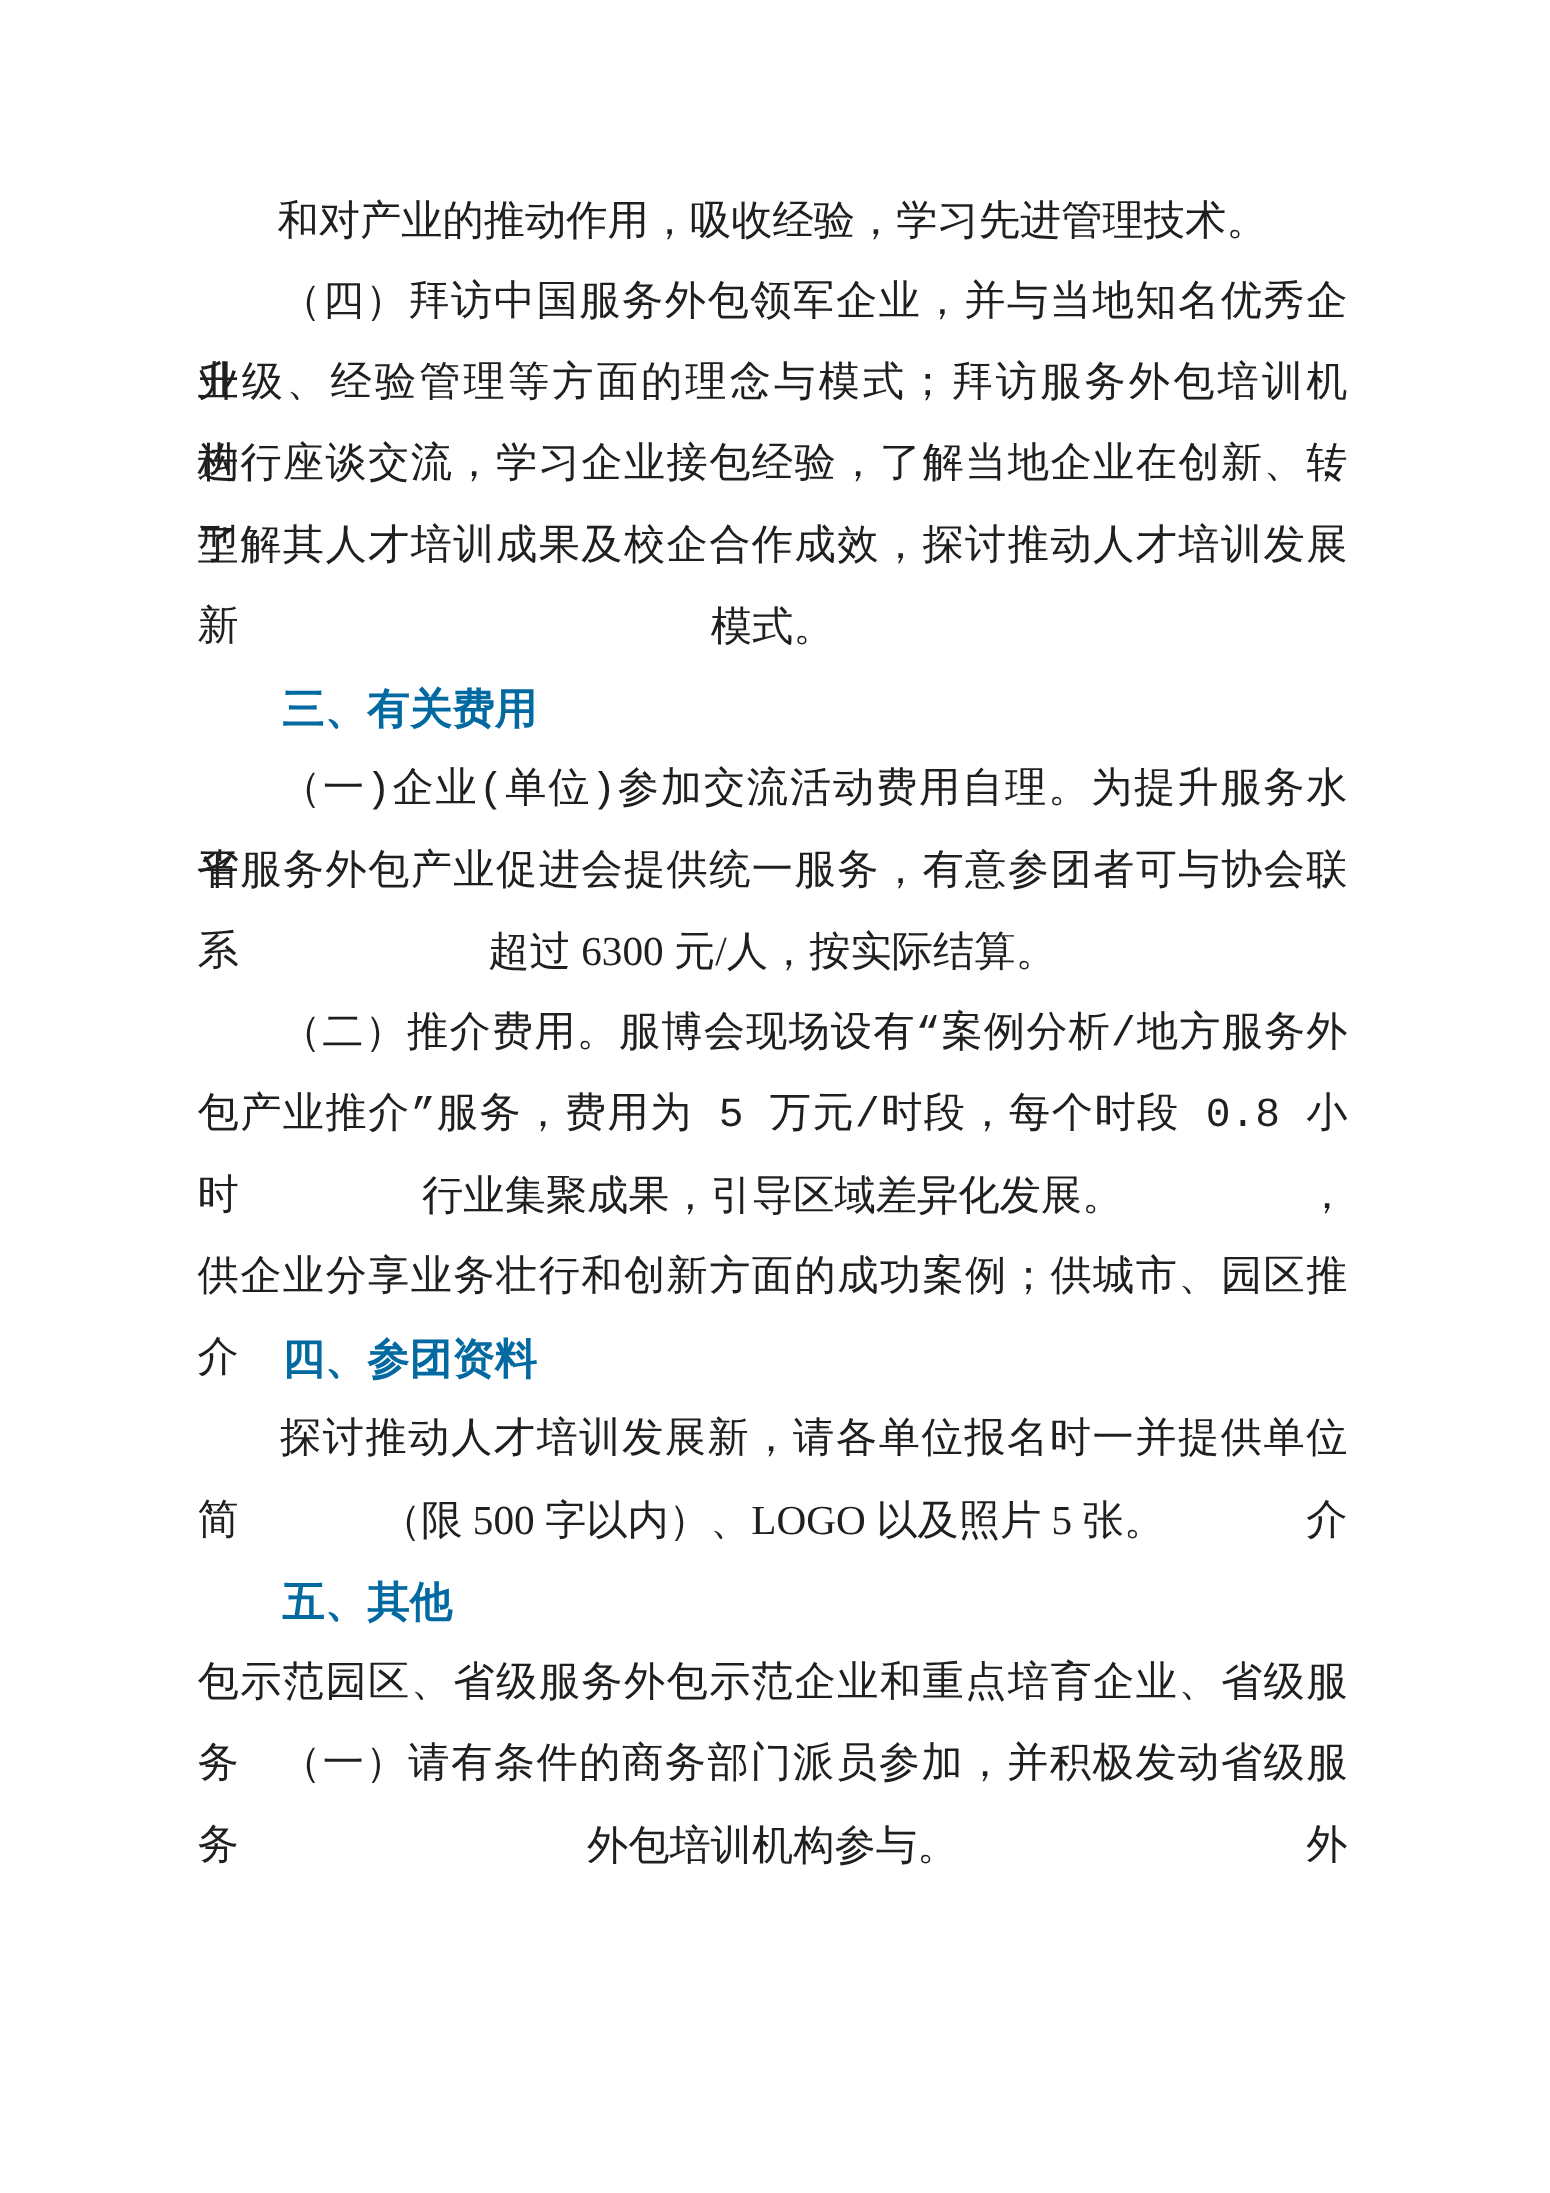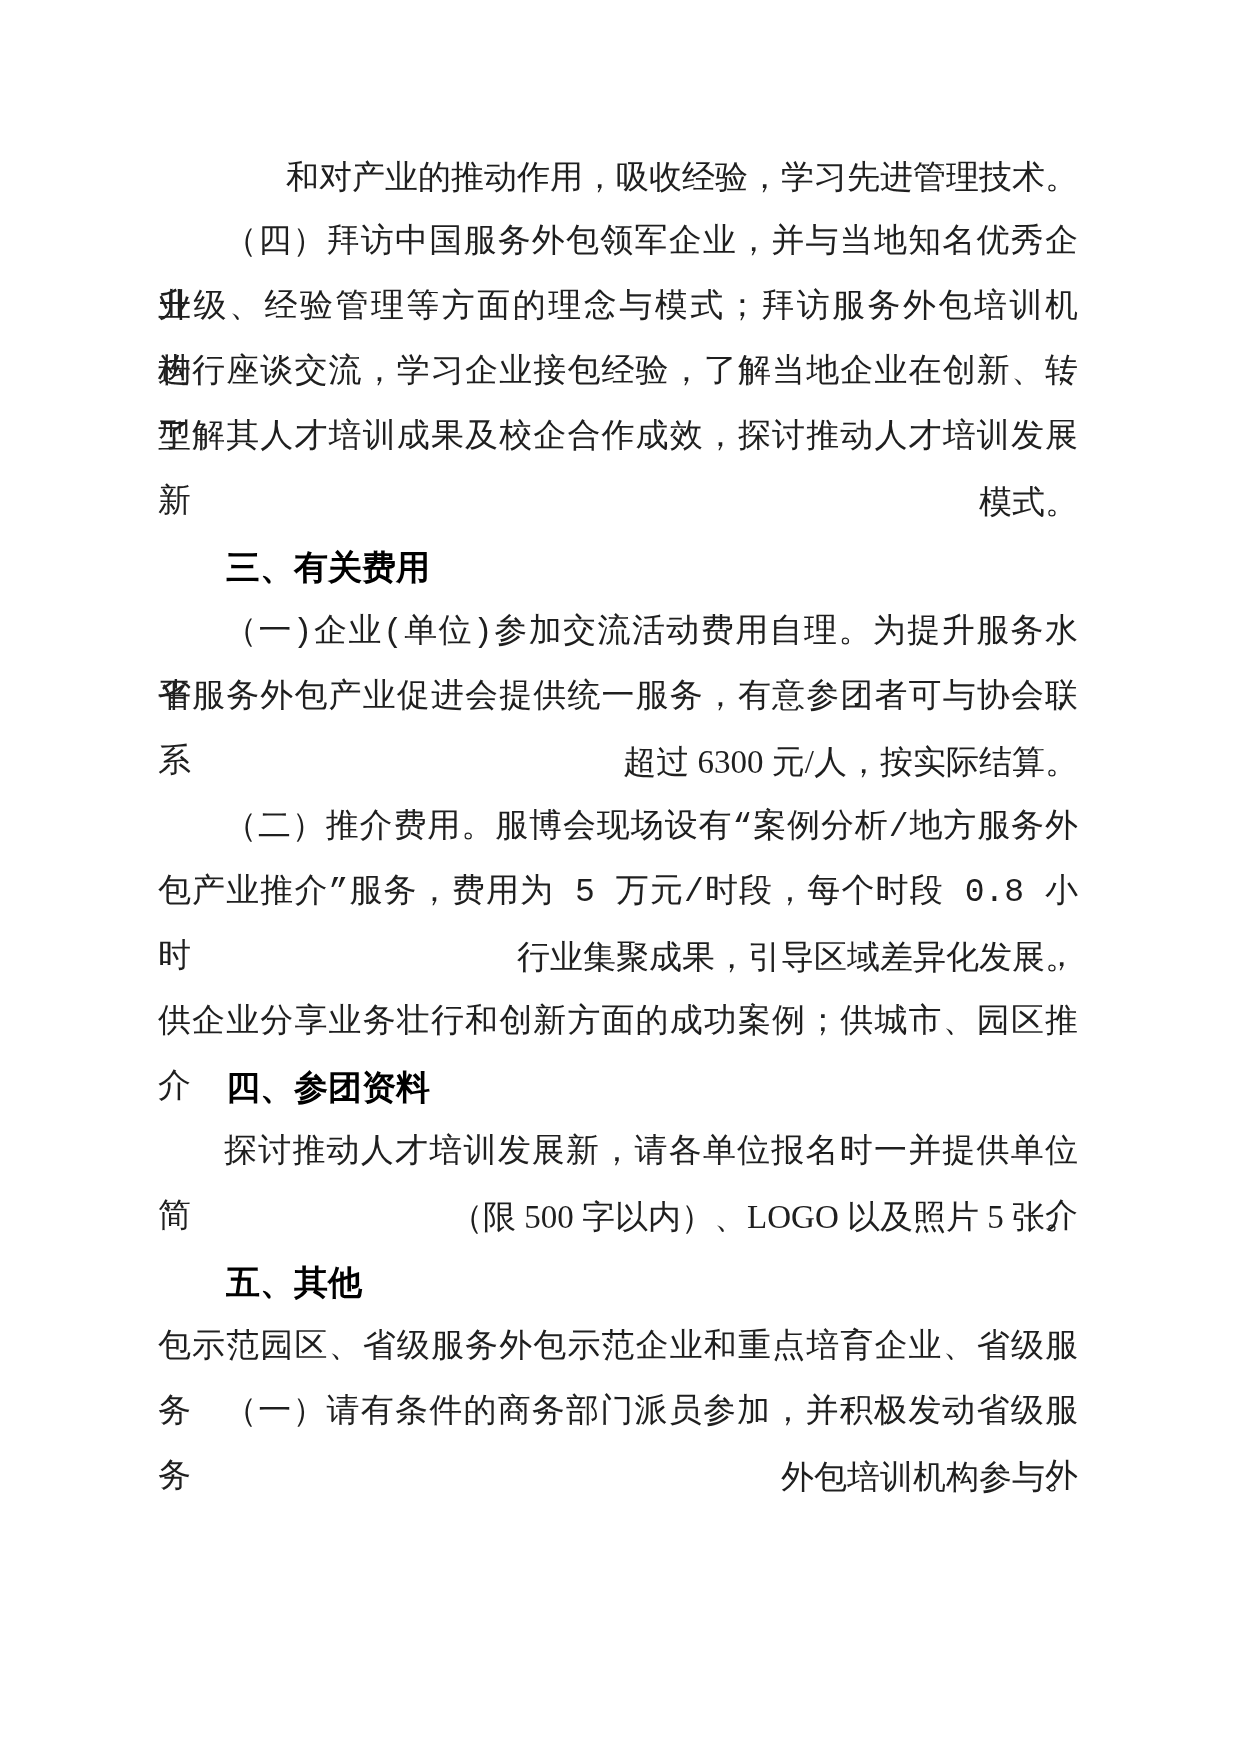--- a/index.html
+++ b/index.html
@@ -19,40 +19,40 @@
     left: 158px;
     top: 145px;
     width: 920px;
   }
   .line {
     font-family: "Liberation Serif", "DejaVu Serif", serif;
     font-size: 33px;
     line-height: 65px;
     height: 65px;
     color: #1f1f1f;
-    text-align: right;
+    text-align: center;
     white-space: nowrap;
   }
   .fill {
     white-space: normal;
     text-align: justify;
     text-align-last: justify;
     font-family: Liberation Mono, monospace;
     -moz-text-align-last: justify;
   }
   .indent {
     text-indent: 2em;
   }
   .heading {
     font-family: Liberation Sans, sans-serif;
     font-weight: bold;
     font-size: 34px;
     line-height: 65px;
     height: 65px;
-    color: #000000;
+    color: #0369a1;
     text-indent: 2em;
     white-space: nowrap;
   }
 </style>
 </head>
 <body>
 
 <div class="page">
   <div class="content">
     <div class="line">和对产业的推动作用，吸收经验，学习先进管理技术。</div>

